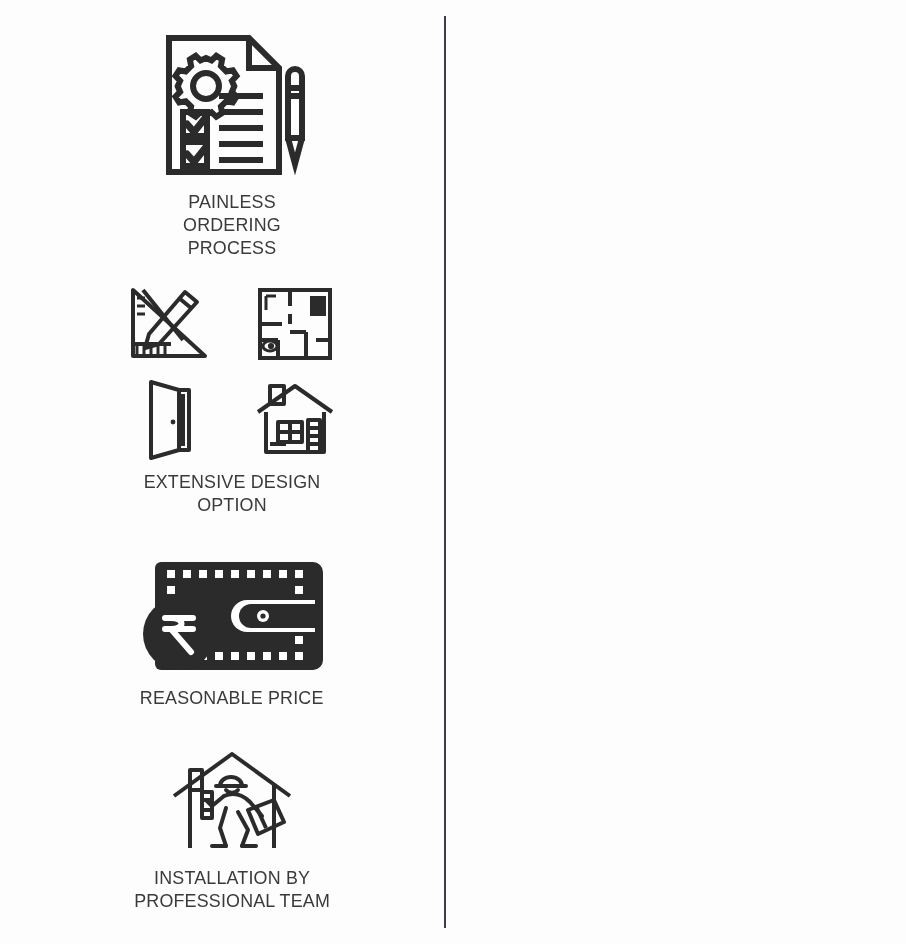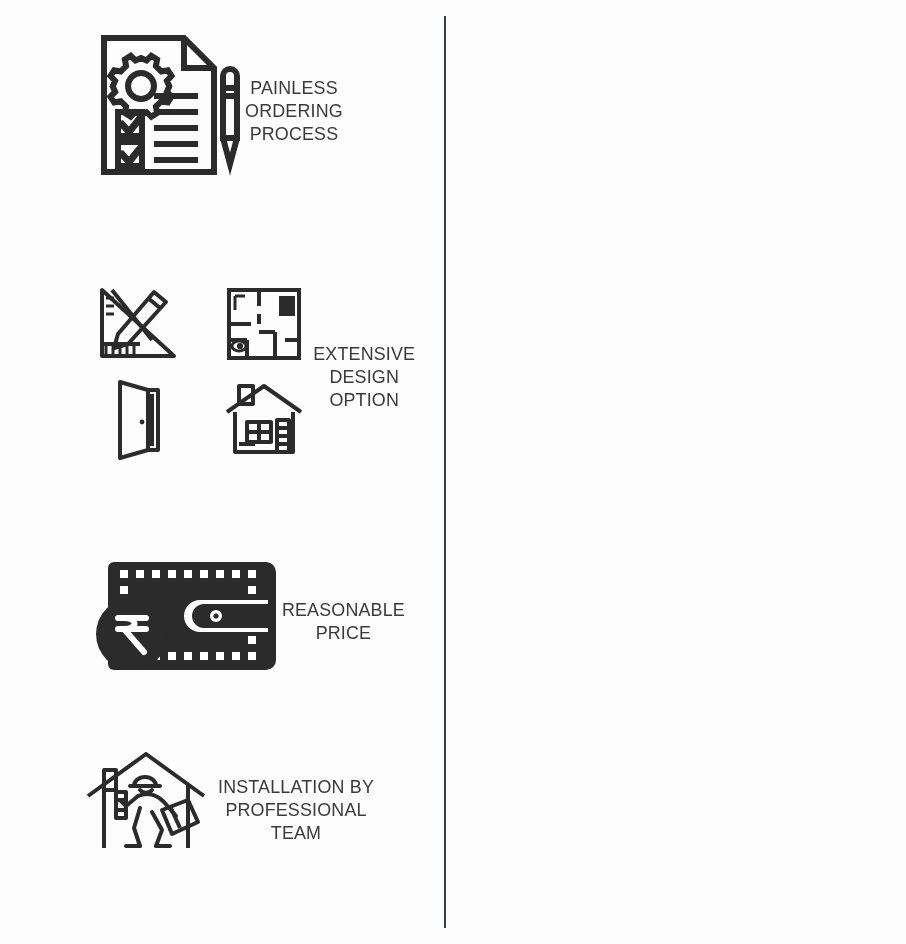--- a/index.html
+++ b/index.html
@@ -19,21 +19,21 @@
     width:2px;height:912px;
     background:#3a3f45;
   }
 
   .col{position:absolute;top:0;height:944px;}
   .col-left{left:0;width:444px;}
   .col-right{left:446px;width:460px;}
 
   .feature{
     position:absolute;
-    display:flex;flex-direction:row;align-items:center;
+    display:flex;flex-direction:column;align-items:center;
     text-align:center;
   }
   .icon-wrap{display:flex;align-items:flex-end;justify-content:center;}
   .caption{
     margin-top:10px;
     font-size:19px;
     line-height:23px;
     letter-spacing:.2px;
     color:#3a3a3a;
     white-space:pre-line;

